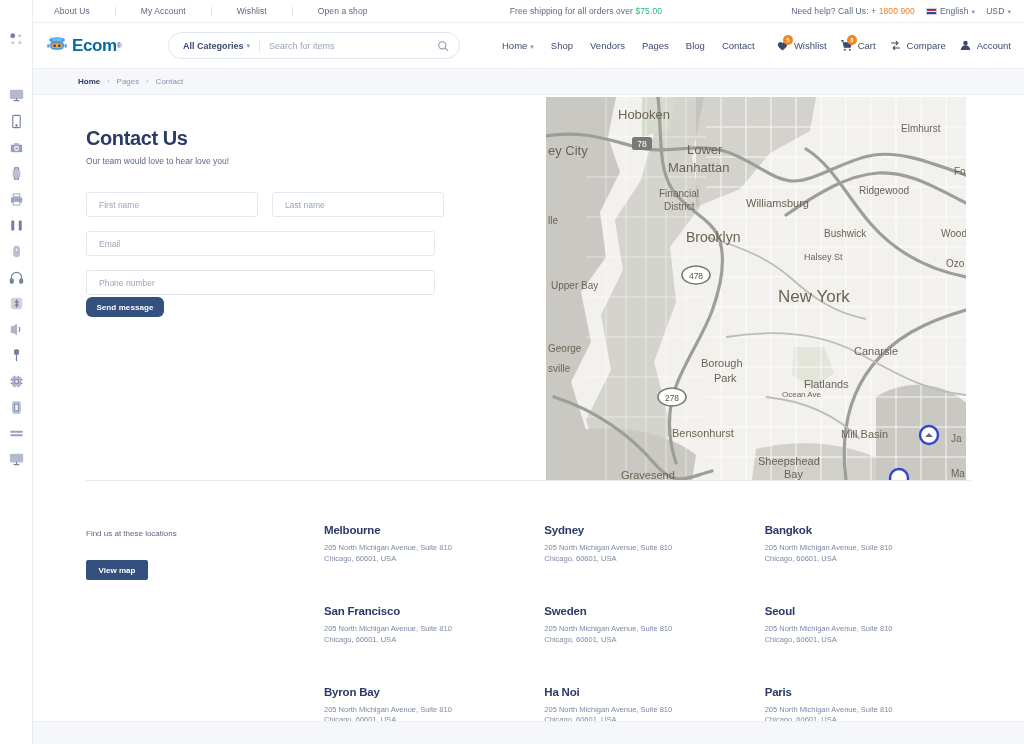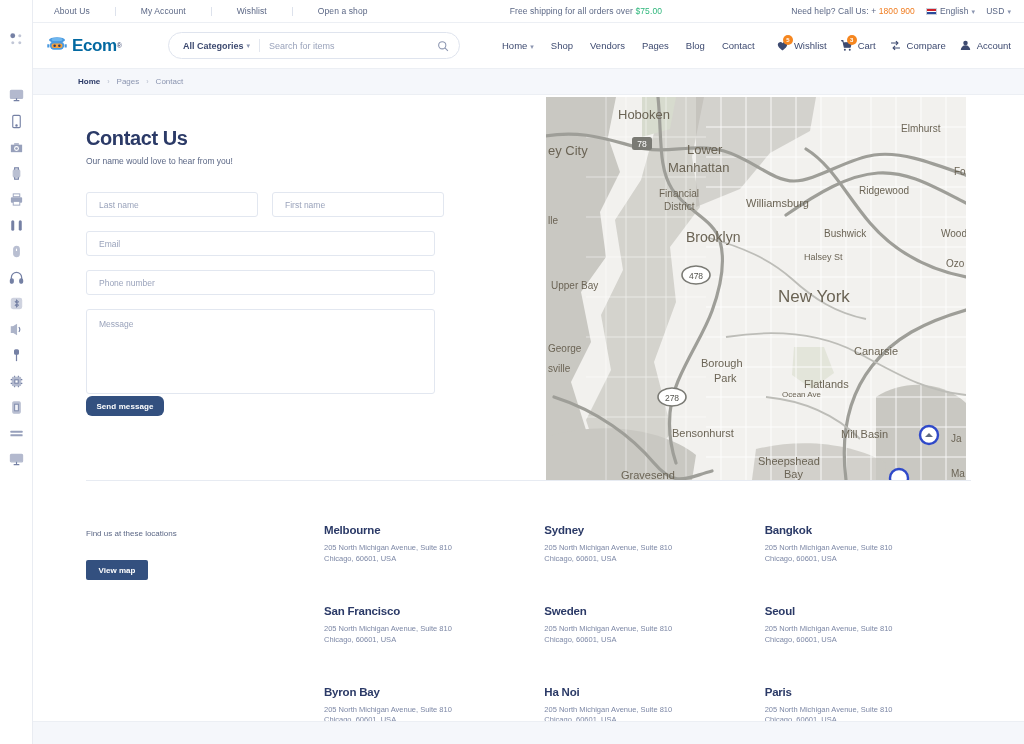--- a/index.html
+++ b/index.html
@@ -455,29 +455,28 @@
           <path d="M379 340l4-4 4 4z" fill="#5f6a80"></path>
         </g>
         <g>
           <circle cx="353" cy="381" r="9" fill="#ffffff" stroke="#2f49c9" stroke-width="2.4"></circle>
         </g>
       </svg>
     </div>
 
     <div id="form-area">
       <h1>Contact Us</h1>
-      <div class="sub">Our name would love to hear from you!</div>
+      <div class="sub">Our team would love to hear love you!</div>
 
       <div class="row">
+        <div class="fld half">First name</div>
         <div class="fld half">Last name</div>
-        <div class="fld half">First name</div>
       </div>
       <div class="fld full">Email</div>
       <div class="fld full">Phone number</div>
-      <div class="fld area">Message</div>
       <button id="send-btn">Send message</button>
     </div>
   </div>
 
   <div id="divider"></div>
 
   <div id="stores">
     <div id="stores-left">
       <div class="sub">Find us at these locations</div>
       <button id="viewmap-btn">View map</button>

